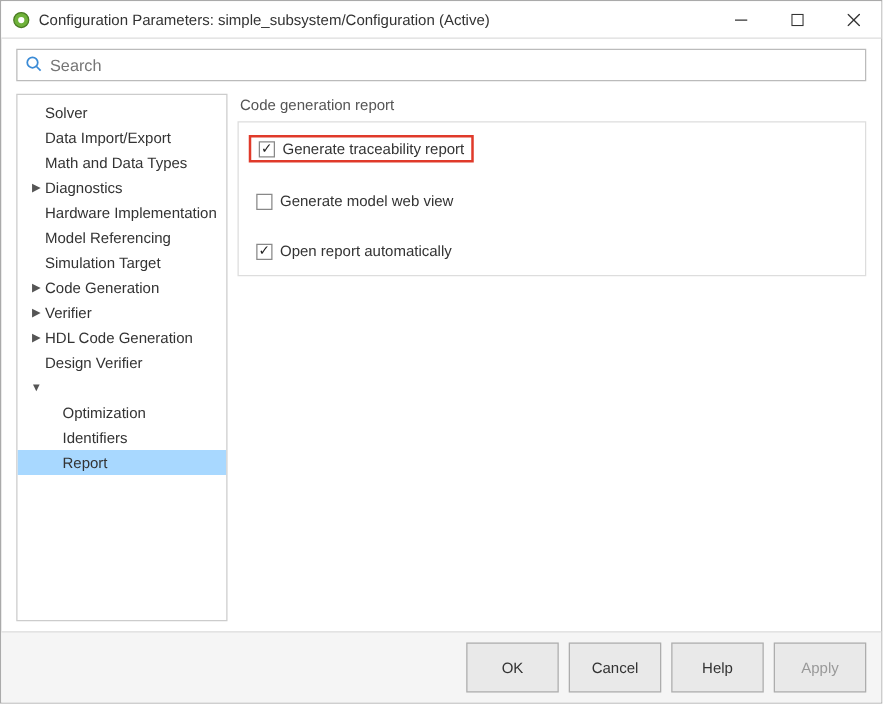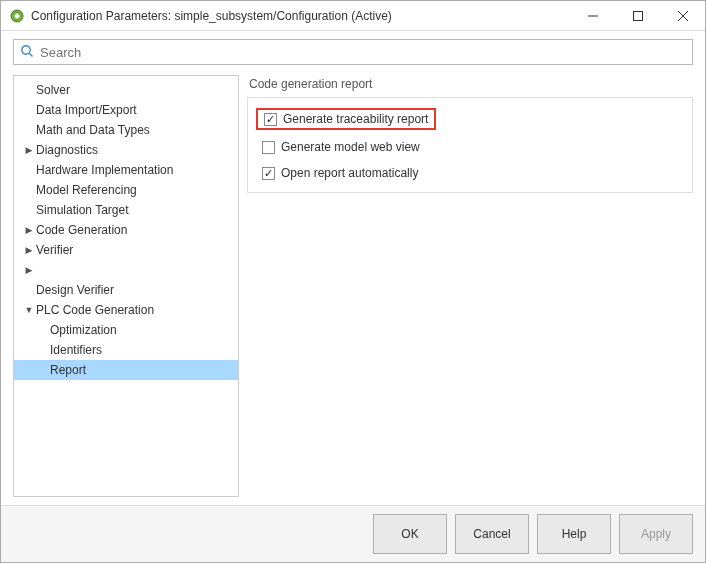--- a/index.html
+++ b/index.html
@@ -9,29 +9,29 @@
   .titlebar .app-icon { width: 16px; height: 16px; margin-right: 6px; }
   .titlebar .title { flex: 1; font-size: 12px; color: #333; }
   .titlebar .win-controls { display: flex; }
   .titlebar .win-btn { width: 45px; height: 29px; display: flex; align-items: center; justify-content: center; }
   .titlebar .win-btn svg { width: 10px; height: 10px; }
   .search-row { padding: 8px 12px 6px 12px; }
   .search-box { display: flex; align-items: center; border: 1px solid #bbb; height: 26px; padding: 0 6px; background: #fff; }
   .search-box .search-icon { margin-right: 4px; flex-shrink: 0; }
   .search-box input { border: none; outline: none; flex: 1; color: #404040; font-family: inherit; font-size: 13px; background: transparent; }
   .main { flex: 1; display: flex; padding: 4px 12px 8px 12px; gap: 8px; overflow: hidden; }
-  .tree { width: 226px; border: 1px solid #ccc; background: #fff; overflow-y: auto; padding: 4px 0; }
+  .tree { width: 169px; border: 1px solid #ccc; background: #fff; overflow-y: auto; padding: 4px 0; }
   .tree-item { display: flex; align-items: center; height: 20px; padding-left: 6px; cursor: default; white-space: nowrap; }
   .tree-item .caret { width: 10px; display: inline-flex; justify-content: center; color: #555; font-size: 9px; flex-shrink: 0; }
   .tree-item .spacer { display: inline-block; }
   .tree-item .label { padding-left: 2px; }
   .tree-item.selected { background: #a8d8ff; }
   .content { flex: 1; position: relative; }
   .group-title { color: #555; font-size: 12px; margin: 2px 0 6px 2px; }
-  .group-box { border: 1px solid #ddd; padding: 10px 10px; display: flex; flex-direction: column; gap: 8px; }
+  .group-box { border: 1px solid #ddd; padding: 10px 10px; display: flex; flex-direction: column; gap: 22px; }
   .check-row { display: flex; align-items: center; gap: 6px; padding: 2px 4px; }
   .check-row.highlight { border: 2px solid #e03a2a; padding: 2px 6px; margin-left: -2px; width: fit-content; }
   .checkbox { width: 13px; height: 13px; border: 1px solid #888; background: #fff; display: inline-flex; align-items: center; justify-content: center; flex-shrink: 0; }
   .checkbox.checked::after { content: "✓"; font-size: 11px; line-height: 1; color: #222; }
   .check-label { color: #333; }
   .button-row { display: flex; justify-content: flex-end; gap: 8px; padding: 8px 12px; border-top: 1px solid #ddd; background: #f5f5f5; }
   .btn { min-width: 74px; height: 40px; border: 1px solid #adadad; background: #e9e9e9; display: flex; align-items: center; justify-content: center; font-size: 12px; color: #333; }
   .btn.disabled { color: #999; }
 </style>
 </head>
@@ -115,29 +115,29 @@
           <span class="label">Code Generation</span>
         </div>
         <div class="tree-item">
           <span class="spacer" style="width: 4px;"></span>
           <span class="caret">▶</span>
           <span class="label">Verifier</span>
         </div>
         <div class="tree-item">
           <span class="spacer" style="width: 4px;"></span>
           <span class="caret">▶</span>
+          <span class="label">HDL Code Generation</span>
         </div>
         <div class="tree-item">
           <span class="spacer" style="width: 14px;"></span>
           <span class="label">Design Verifier</span>
         </div>
         <div class="tree-item">
           <span class="spacer" style="width: 4px;"></span>
           <span class="caret">▼</span>
-          <span class="label">PLC Code Generation</span>
         </div>
         <div class="tree-item">
           <span class="spacer" style="width: 28px;"></span>
           <span class="label">Optimization</span>
         </div>
         <div class="tree-item">
           <span class="spacer" style="width: 28px;"></span>
           <span class="label">Identifiers</span>
         </div>
         <div class="tree-item selected">

